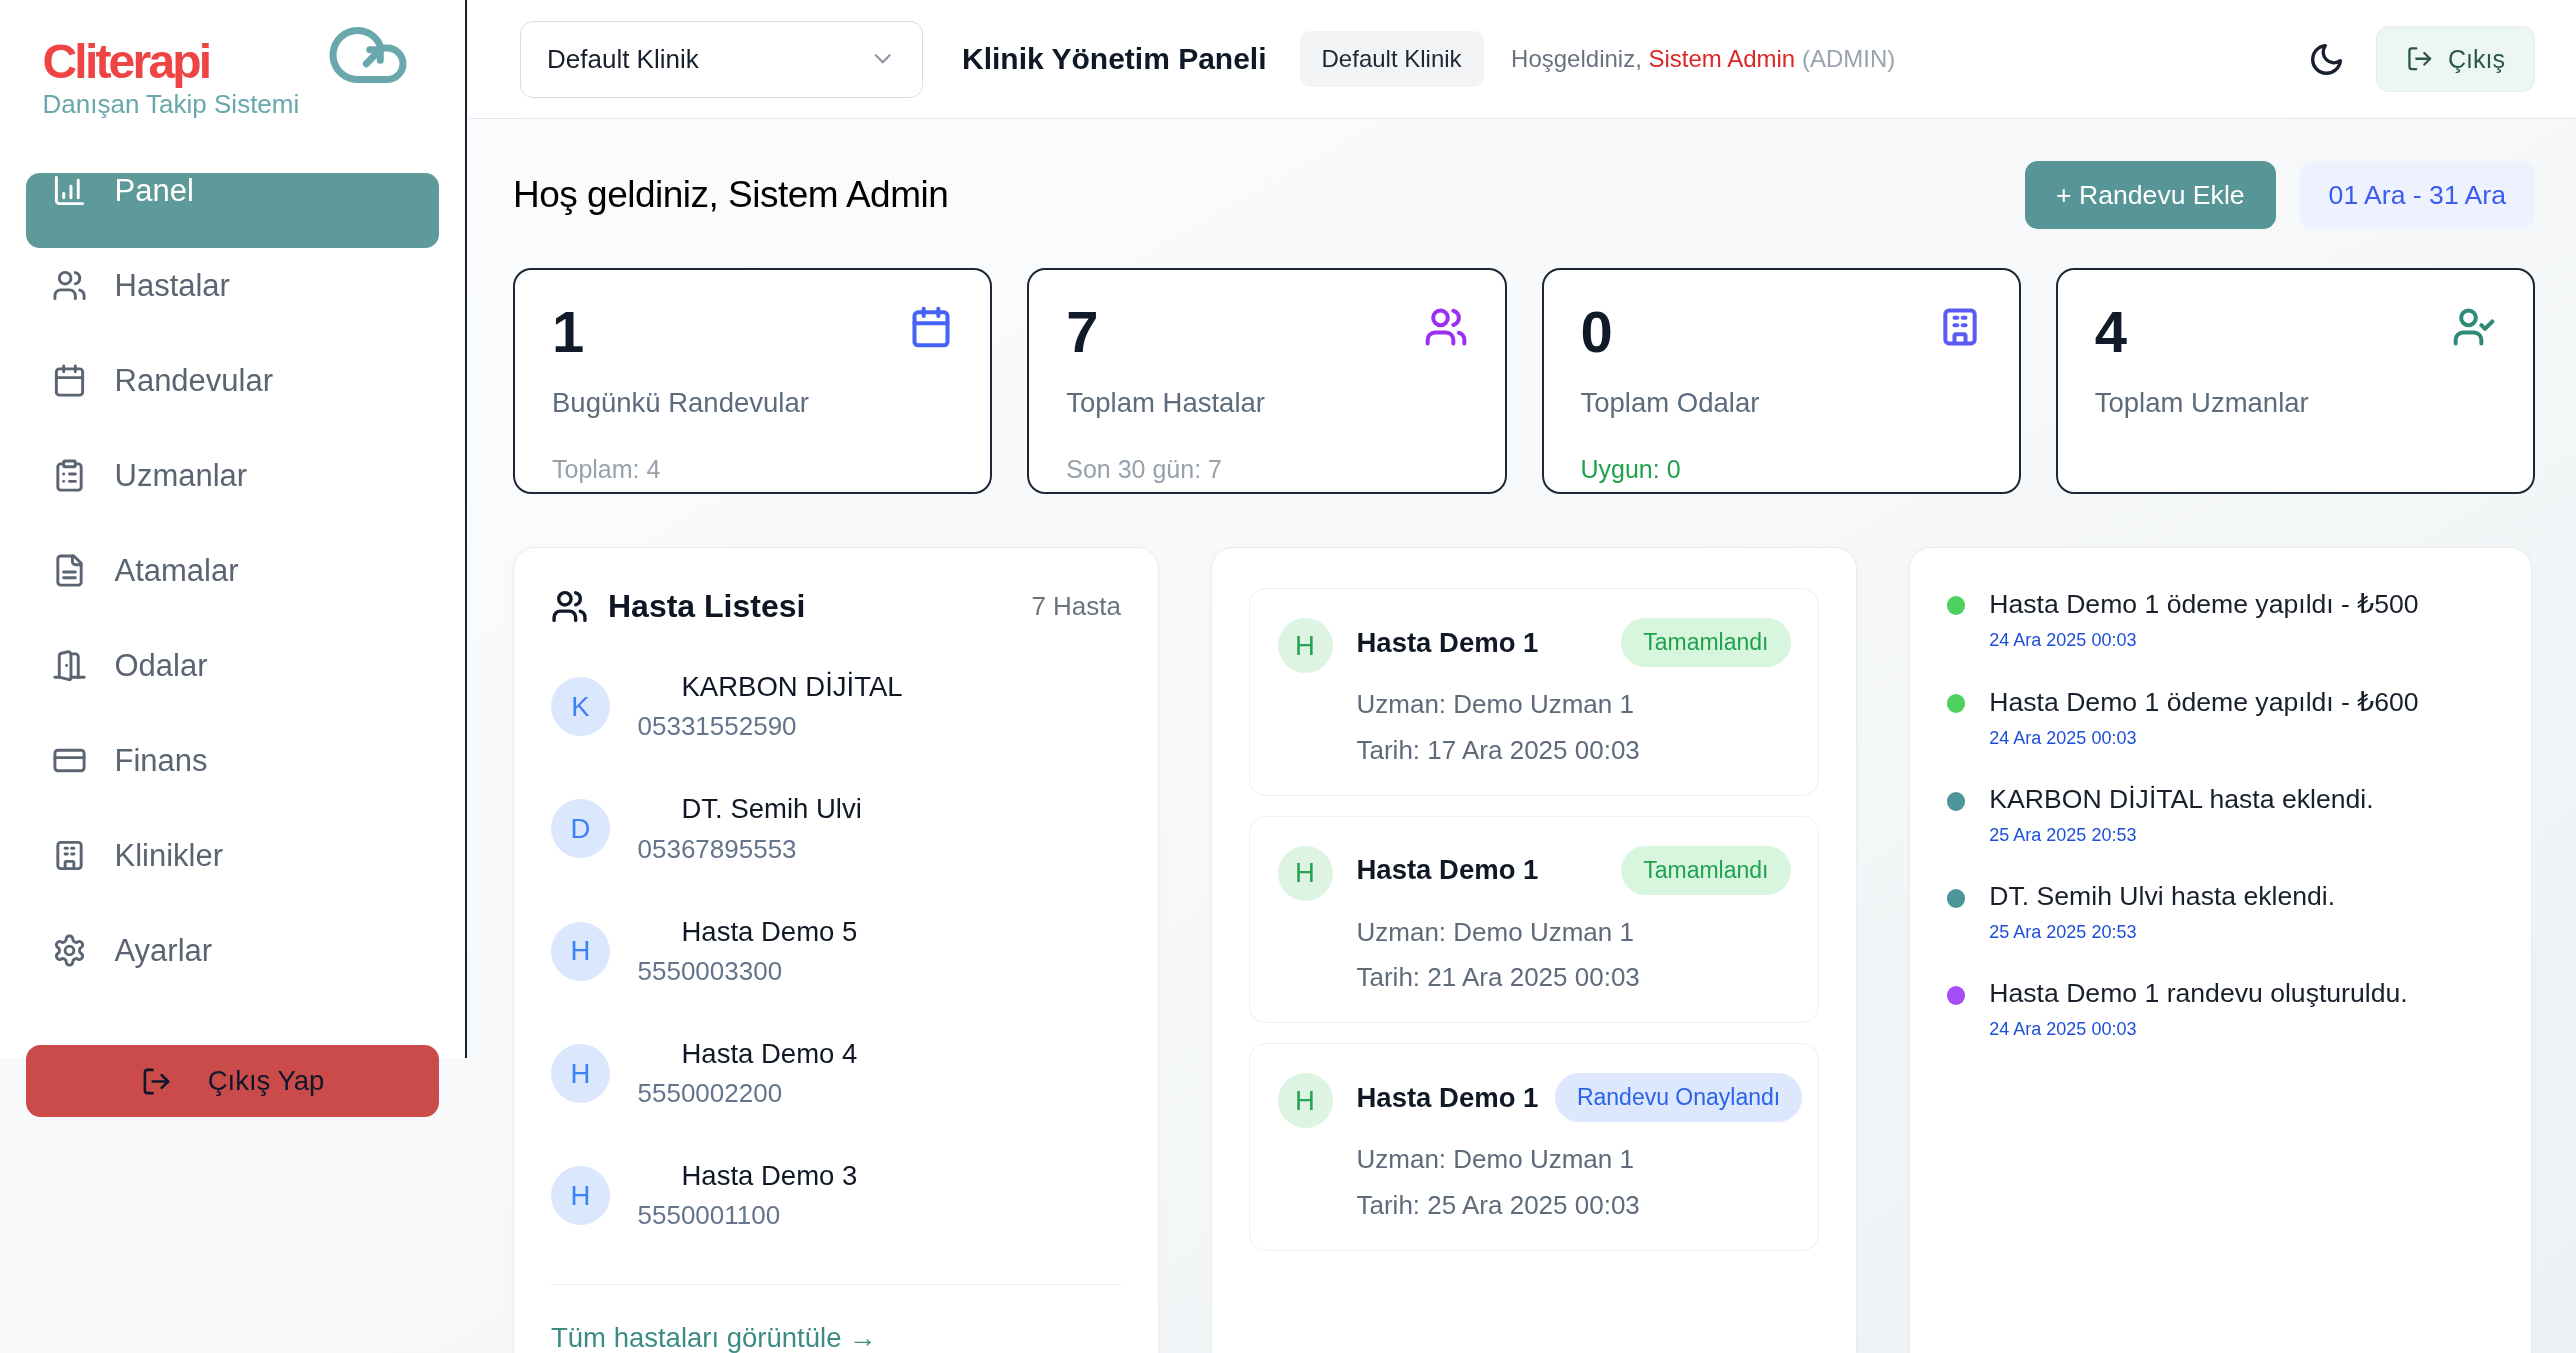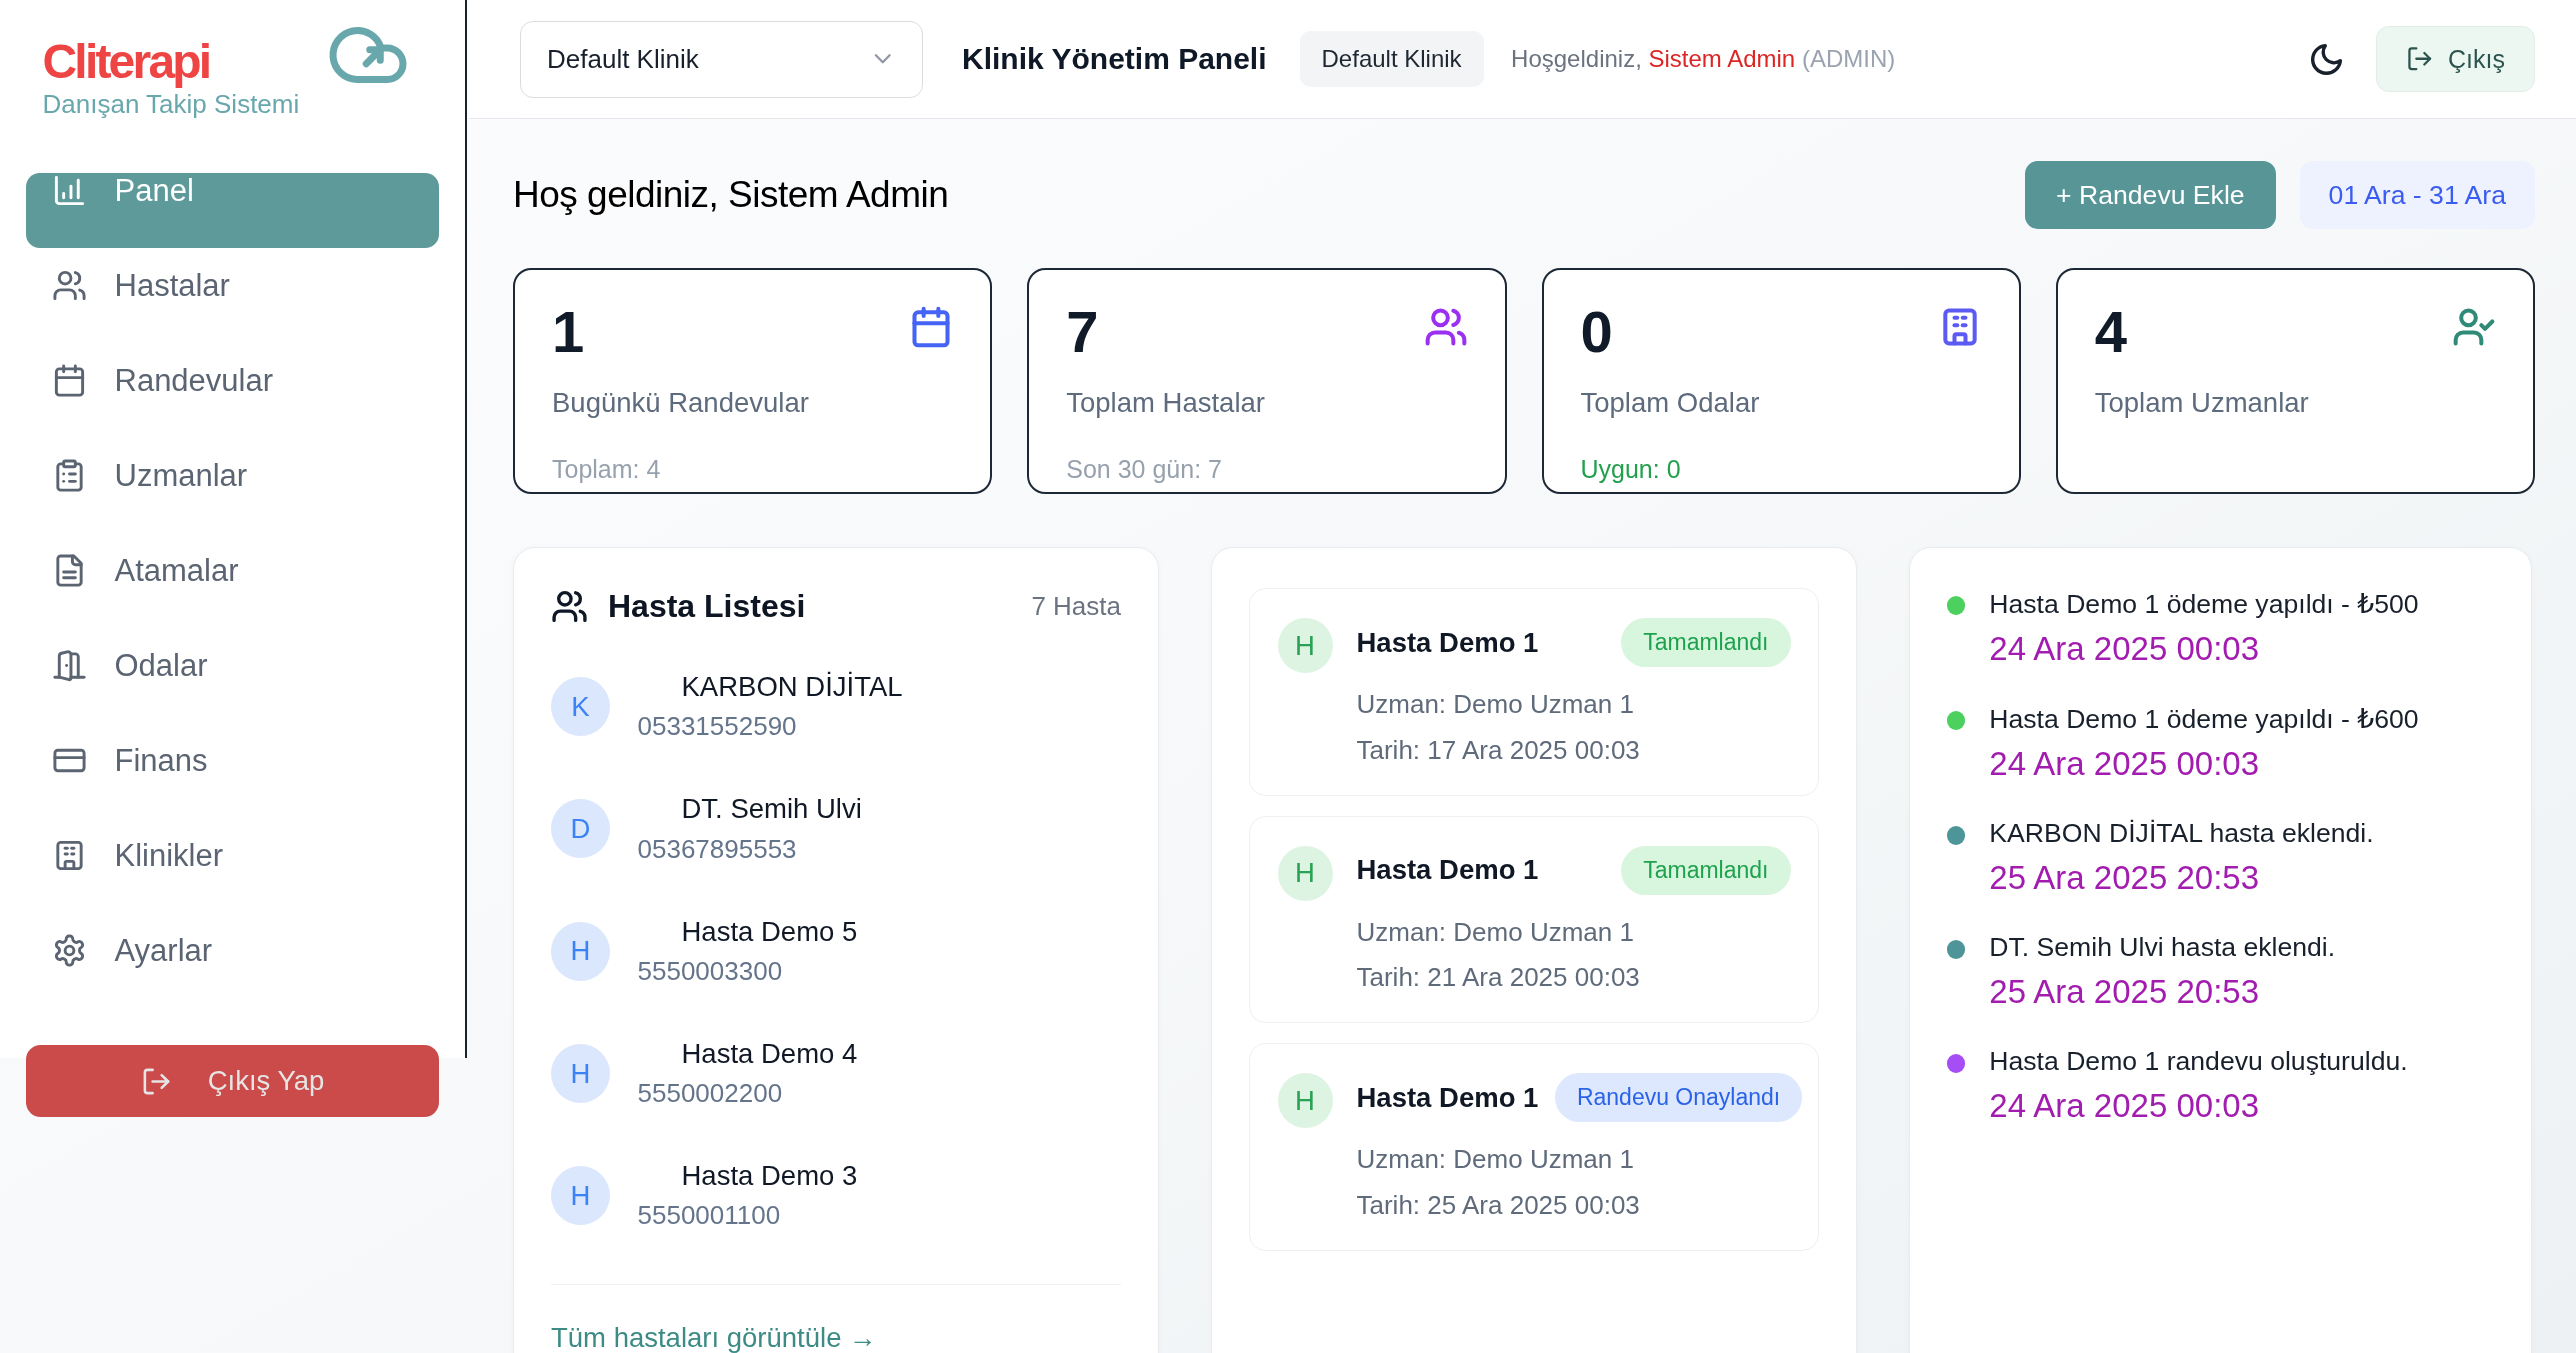--- a/index.html
+++ b/index.html
@@ -16,21 +16,21 @@
              border-right:2.8px solid #18222e; padding:37px 26px 0; }
   .logo { position:relative; padding-left:16.5px; margin-bottom:53px; }
   .logo-title { font-size:48px; font-weight:700; color:#ef4444; letter-spacing:-2.8px; line-height:1.05; }
   .logo-cloud { position:absolute; right:18.3px; top:-24px; width:106px; height:84px; color:#68a7ac; }
   .logo-sub { font-size:26px; color:#68a7ac; margin-top:1.8px; }
   .nav-item { display:flex; align-items:flex-start; gap:27.5px; height:75px; padding:0 26px; border-radius:13.8px;
               color:#5b6472; font-size:31px; margin-bottom:20px; cursor:pointer; }
   .nav-item svg.ic { width:35px; height:35px; }
   .nav-item.active { background:#5f9a9b; color:#ffffff; }
   .logout-sidebar { margin-top:37px; width:100%; height:72px; background:#cb4a4a; border:none; border-radius:14.7px;
-                    color:#e5e5e5; font-size:27.5px; font-family:inherit; display:flex; align-items:center;
+                    color:#0f172a; font-size:27.5px; font-family:inherit; display:flex; align-items:center;
                     justify-content:center; gap:36px; cursor:pointer; }
   .logout-sidebar svg.ic { width:31px; height:31px; }
 
   
   .topbar { position:absolute; left:469px; top:0; width:2107px; height:119px; background:#ffffff;
             border-bottom:1.8px solid #e4e7eb; display:flex; align-items:center; padding:0 41px 0 51px; }
   .clinic-select { width:403px; height:77px; border:1.8px solid #d9dde2; border-radius:13px; background:#fff;
                    display:flex; align-items:center; justify-content:space-between; padding:0 26px;
                    font-size:26px; color:#18202c; cursor:pointer; }
   .clinic-select svg.ic { width:27.5px; height:27.5px; color:#8f97a3; }
@@ -91,21 +91,21 @@
   .appt-body { flex:1; min-width:0; }
   .appt-top { display:flex; align-items:center; justify-content:space-between; gap:16.5px; }
   .appt-name { font-size:27.5px; font-weight:600; color:#101826; white-space:nowrap; }
   .badge { border-radius:916px; padding:11px 22px; font-size:23px; white-space:nowrap; }
   .appt-line { font-size:26px; color:#5f6b7b; margin-top:14.7px; }
   .appt-line.first { margin-top:22px; }
 
   .flow-item { display:flex; gap:24px; margin-bottom:35px; }
   .dot { width:18.3px; height:18.3px; border-radius:50%; margin-top:8.3px; flex:none; }
   .flow-text { font-size:26.6px; color:#18202c; }
-  .flow-time { font-size:33px; color:#a21caf; margin-top:10px; }
+  .flow-time { font-size:18px; color:#1d4ed8; margin-top:10px; }
 </style>
 </head>
 <body>
 
 <svg width="0" height="0" style="position:absolute" aria-hidden="true">
   <symbol id="i-chart" viewBox="0 0 24 24">
       <path d="M3 3v16a2 2 0 0 0 2 2h16"></path>
       <path d="M8 17v-3"></path>
       <path d="M13 17V9"></path>
       <path d="M18 17V5"></path>

